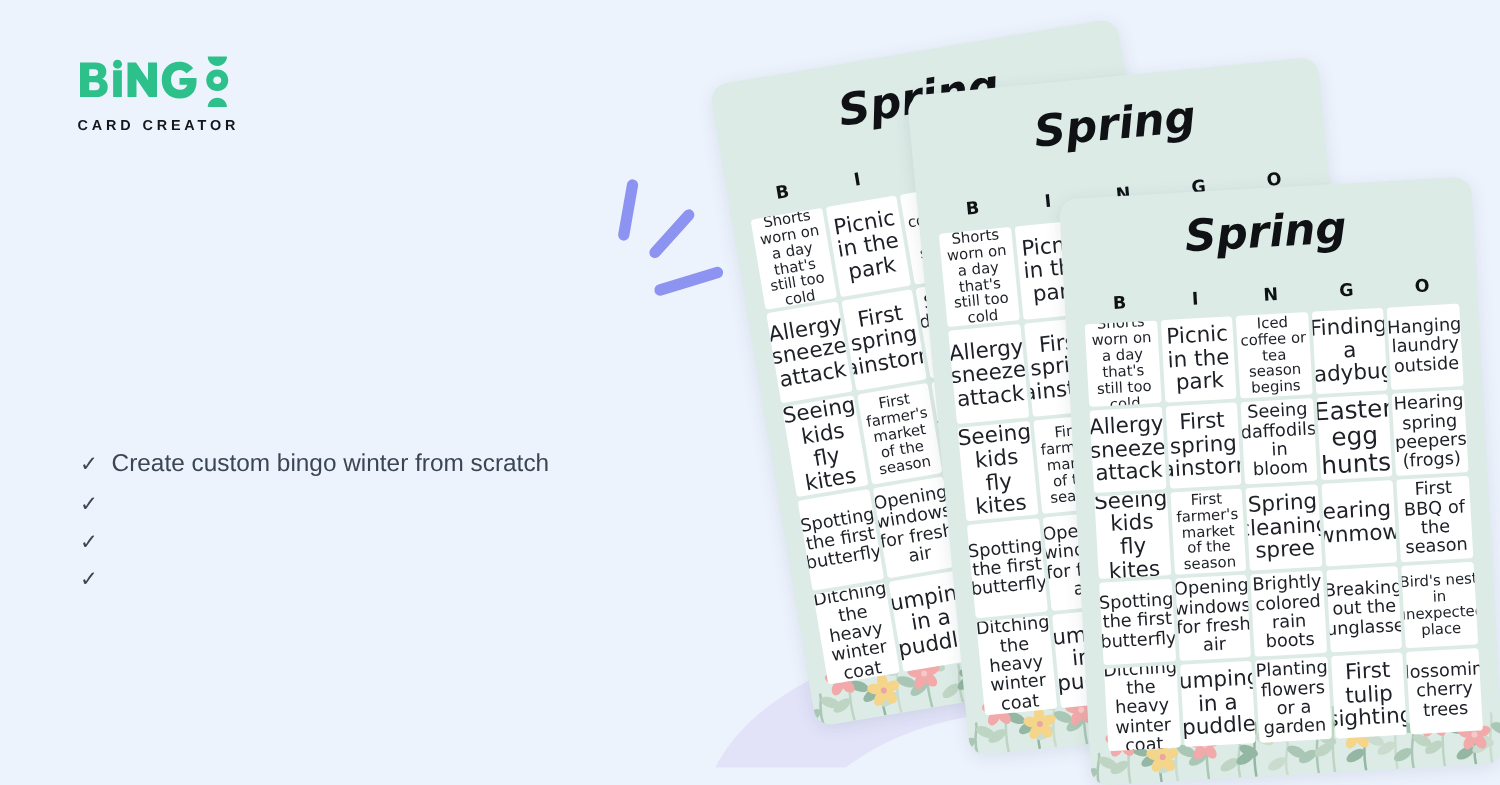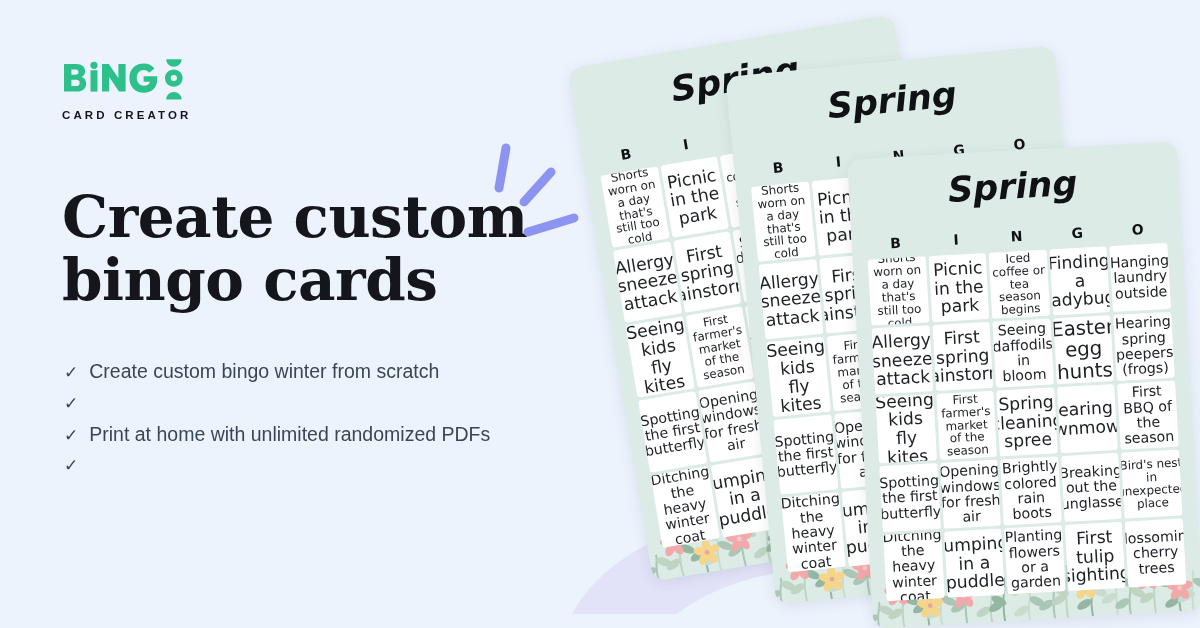--- a/index.html
+++ b/index.html
@@ -52,21 +52,21 @@
   .left {
     position: absolute;
     left: 0; top: 0;
     width: 620px; height: 628px;
     z-index: 6;
   }
 
   .logo {
     position: absolute;
     left: 62px;
-    top: 58px;
+    top: 44px;
     width: 240px;
   }
   .logo-mark {
     display: block;
   }
   .logo-sub {
     margin-top: 7px;
     font-size: 11.5px;
     font-weight: bold;
     letter-spacing: 3.1px;
@@ -235,36 +235,31 @@
         <path d="M111.8 11.5c5.1 0 8.8 3.6 8.8 8.6s-3.7 8.6-8.8 8.6c-5.1 0-8.8-3.6-8.8-8.6s3.7-8.6 8.8-8.6zm0 5.6c-1.9 0-3.2 1.2-3.2 3s1.3 3 3.2 3c1.9 0 3.2-1.2 3.2-3s-1.3-3-3.2-3z"></path>
 
         <path d="M104.2 1.2h15.4c0 4.3-3.5 7.5-7.7 7.5s-7.7-3.2-7.7-7.5z"></path>
 
         <path d="M119.6 41.6h-15.4c0-4.3 3.5-7.5 7.7-7.5s7.7 3.2 7.7 7.5z"></path>
       </g>
     </svg>
     <div class="logo-sub">CARD CREATOR</div>
   </div>
 
-  <h1 class="headline">
-    <span>Create custom</span>
-    <span class="l2">bingo cards</span>
-  </h1>
 
   <ul class="features">
     <li class="feature">
       <span class="check">✓</span>
       <span>Create custom bingo winter from scratch</span>
     </li>
     <li class="feature">
       <span class="check">✓</span>
     </li>
     <li class="feature">
       <span class="check">✓</span>
-      <span>Print at home with unlimited randomized PDFs</span>
     </li>
     <li class="feature">
       <span class="check">✓</span>
     </li>
   </ul>
 </div>
 
 <svg class="sparkle" viewBox="0 0 110 110" aria-hidden="true">
   <g stroke="#8C93F0" stroke-linecap="round" fill="none">
     <line x1="20" y1="8" x2="13" y2="48" stroke-width="9"></line>

